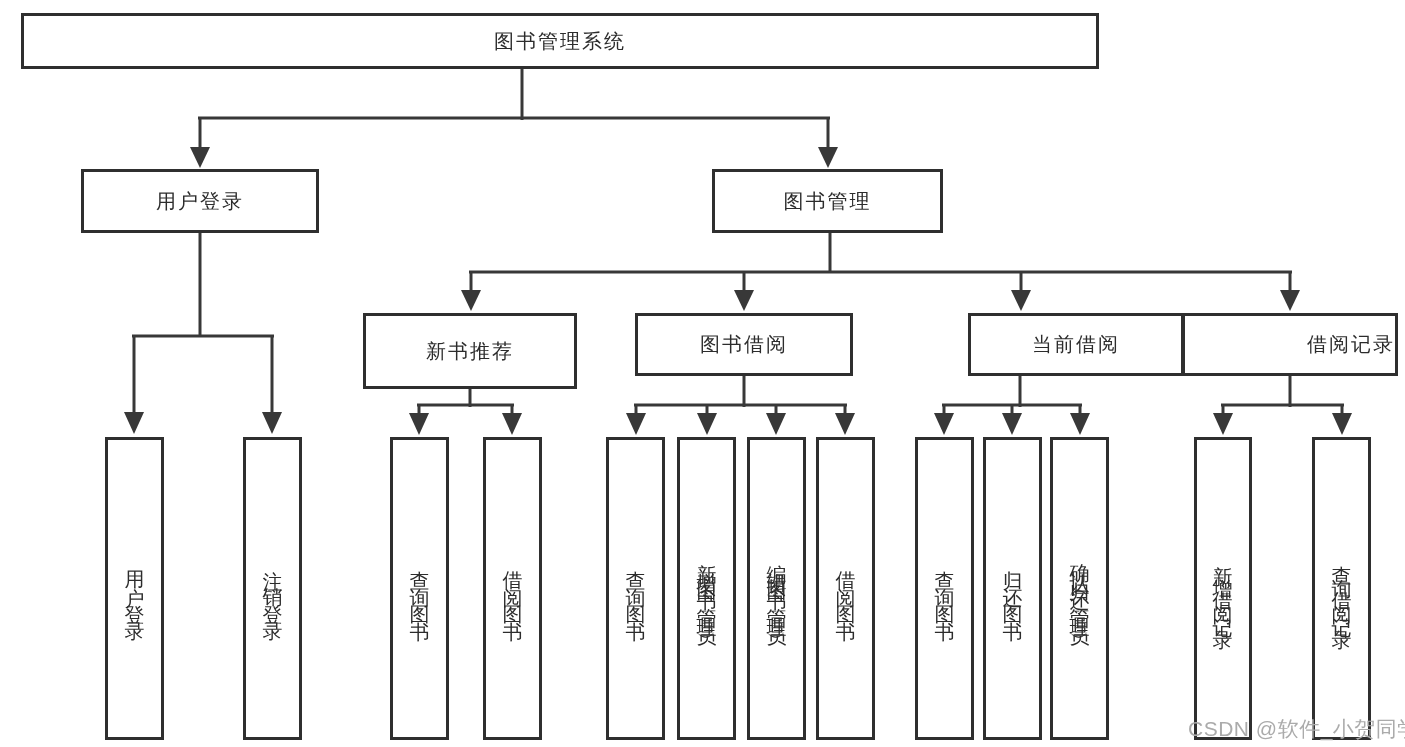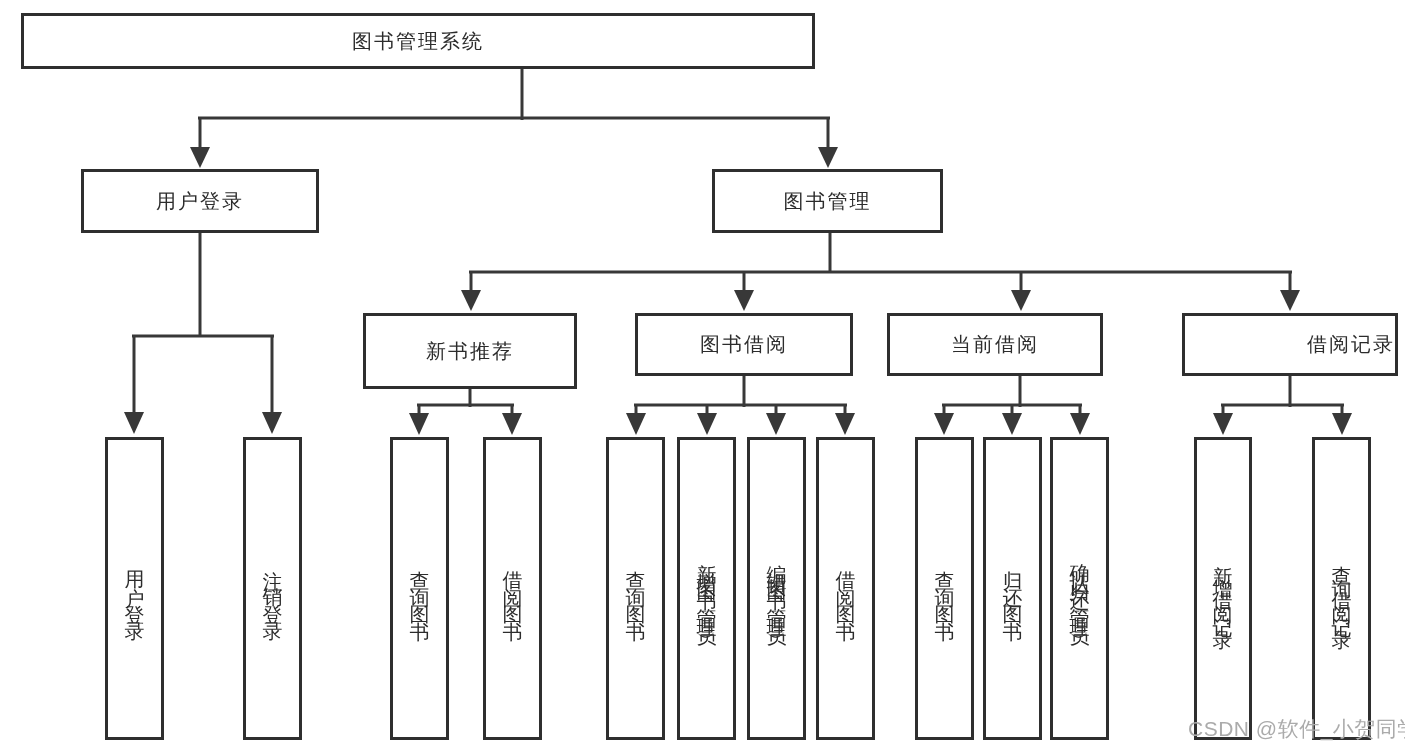--- a/index.html
+++ b/index.html
@@ -41,28 +41,28 @@
     line-height: 52px; 
     top: 437px;
     height: 303px;
     width: 59px;
   }
   .ls-wide  { letter-spacing: 17px; }
   .ls-mid   { letter-spacing: 13px; }
   .ls-tight { letter-spacing: 9px; }
 
   
-  .n-root { left: 21px; top: 13px; width: 794px; height: 56px; }
+  .n-root { left: 21px; top: 13px; width: 1078px; height: 56px; }
   
   .n-user-login { left: 81px;  top: 169px; width: 238px; height: 64px; }
   .n-book-mgmt  { left: 712px; top: 169px; width: 231px; height: 64px; }
   
   .n-recommend { left: 363px;  top: 313px; width: 214px; height: 76px; }
   .n-borrow    { left: 635px;  top: 313px; width: 218px; height: 63px; }
-  .n-current   { left: 887px;  top: 313px; width: 216px; height: 63px; }
+  .n-current   { left: 968px;  top: 313px; width: 216px; height: 63px; }
   .n-records   { left: 1182px; top: 313px; width: 216px; height: 63px; justify-content: flex-end; }
   
   .l1  { left: 105px;  }
   .l2  { left: 243px;  }
   .l3  { left: 390px;  }
   .l4  { left: 483px;  }
   .l5  { left: 606px;  }
   .l6  { left: 677px;  }
   .l7  { left: 747px;  }
   .l8  { left: 816px;  }

